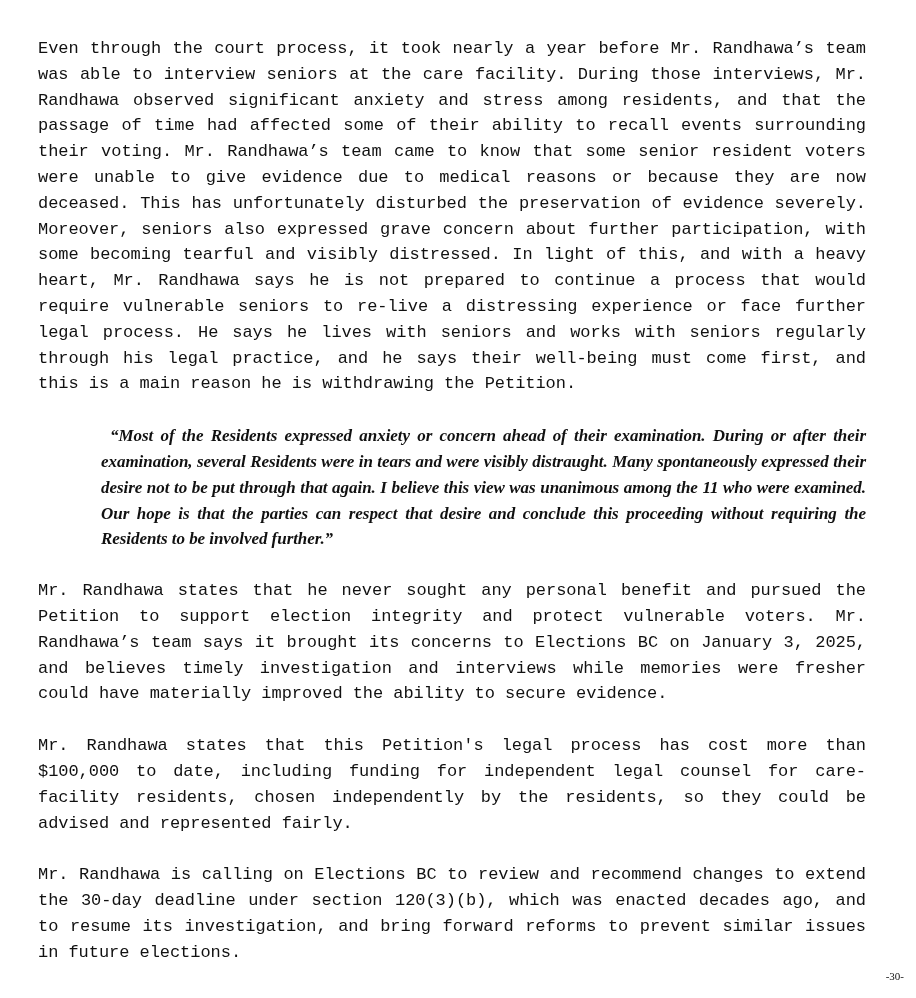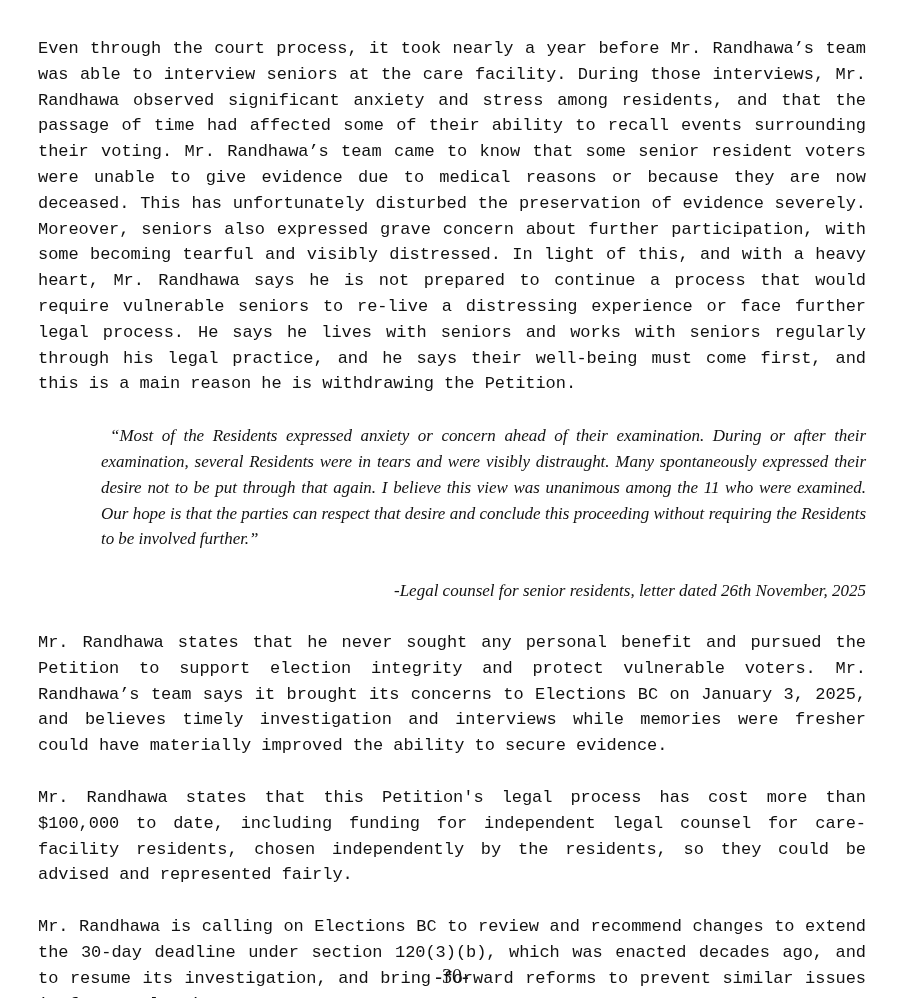--- a/index.html
+++ b/index.html
@@ -29,51 +29,51 @@
     letter-spacing: -0.05px;
     font-family: Liberation Mono, monospace;
   }
   .quote {
     font-style: italic;
     font-size: 17px;
     line-height: 25.8px;
     text-align: justify;
     margin: 0 0 26px 63px;
     letter-spacing: -0.05px;
+    font-weight: bold;
   }
   .quote .q-first {
     display: inline-block;
     width: 9px;
   }
   .attribution {
     font-style: italic;
     font-size: 17px;
     line-height: 25.8px;
     text-align: right;
     margin: 0 0 26px 0;
   }
   .page-number {
     position: absolute;
     left: 0;
     width: 904px;
     top: 964px;
-    text-align: center;
-    font-size: 20px;
+    text-align: right;
+    font-size: 11px;
     line-height: 25px;
   }
 </style>
 </head>
 <body>
 
 <div class="page">
   <p class="para">Even through the court process, it took nearly a year before Mr. Randhawa’s team was able to interview seniors at the care facility. During those interviews, Mr. Randhawa observed significant anxiety and stress among residents, and that the passage of time had affected some of their ability to recall events surrounding their voting. Mr. Randhawa’s team came to know that some senior resident voters were unable to give evidence due to medical reasons or because they are now deceased. This has unfortunately disturbed the preservation of evidence severely. Moreover, seniors also expressed grave concern about further participation, with some becoming tearful and visibly distressed. In light of this, and with a heavy heart, Mr. Randhawa says he is not prepared to continue a process that would require vulnerable seniors to re-live a distressing experience or face further legal process. He says he lives with seniors and works with seniors regularly through his legal practice, and he says their well-being must come first, and this is a main reason he is withdrawing the Petition.</p>
 
   <div>
     <p class="quote"><span class="q-first"></span><span>“Most of the Residents expressed anxiety or concern ahead of their examination. During or after their examination, several Residents were in tears and were visibly distraught. Many spontaneously expressed their desire not to be put through that again. I believe this view was unanimous among the 11 who were examined. Our hope is that the parties can respect that desire and conclude this proceeding without requiring the Residents to be involved further.”</span></p>
-    <p class="attribution">-Legal counsel for senior residents, letter dated 26th November, 2025</p>
   </div>
 
   <p class="para">Mr. Randhawa states that he never sought any personal benefit and pursued the Petition to support election integrity and protect vulnerable voters. Mr. Randhawa’s team says it brought its concerns to Elections BC on January 3, 2025, and believes timely investigation and interviews while memories were fresher could have materially improved the ability to secure evidence.</p>
   <p class="para">Mr. Randhawa states that this Petition's legal process has cost more than $100,000 to date, including funding for independent legal counsel for care-facility residents, chosen independently by the residents, so they could be advised and represented fairly.</p>
   <p class="para">Mr. Randhawa is calling on Elections BC to review and recommend changes to extend the 30-day deadline under section 120(3)(b), which was enacted decades ago, and to resume its investigation, and bring forward reforms to prevent similar issues in future elections.</p>
 </div>
 
 <div class="page-number">-30-</div>
 
 </body></html>

